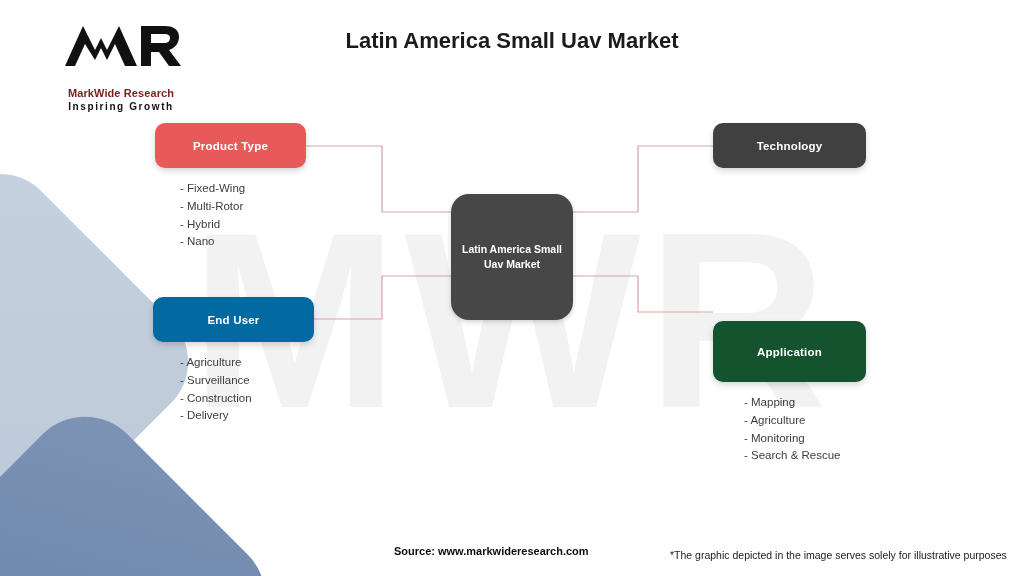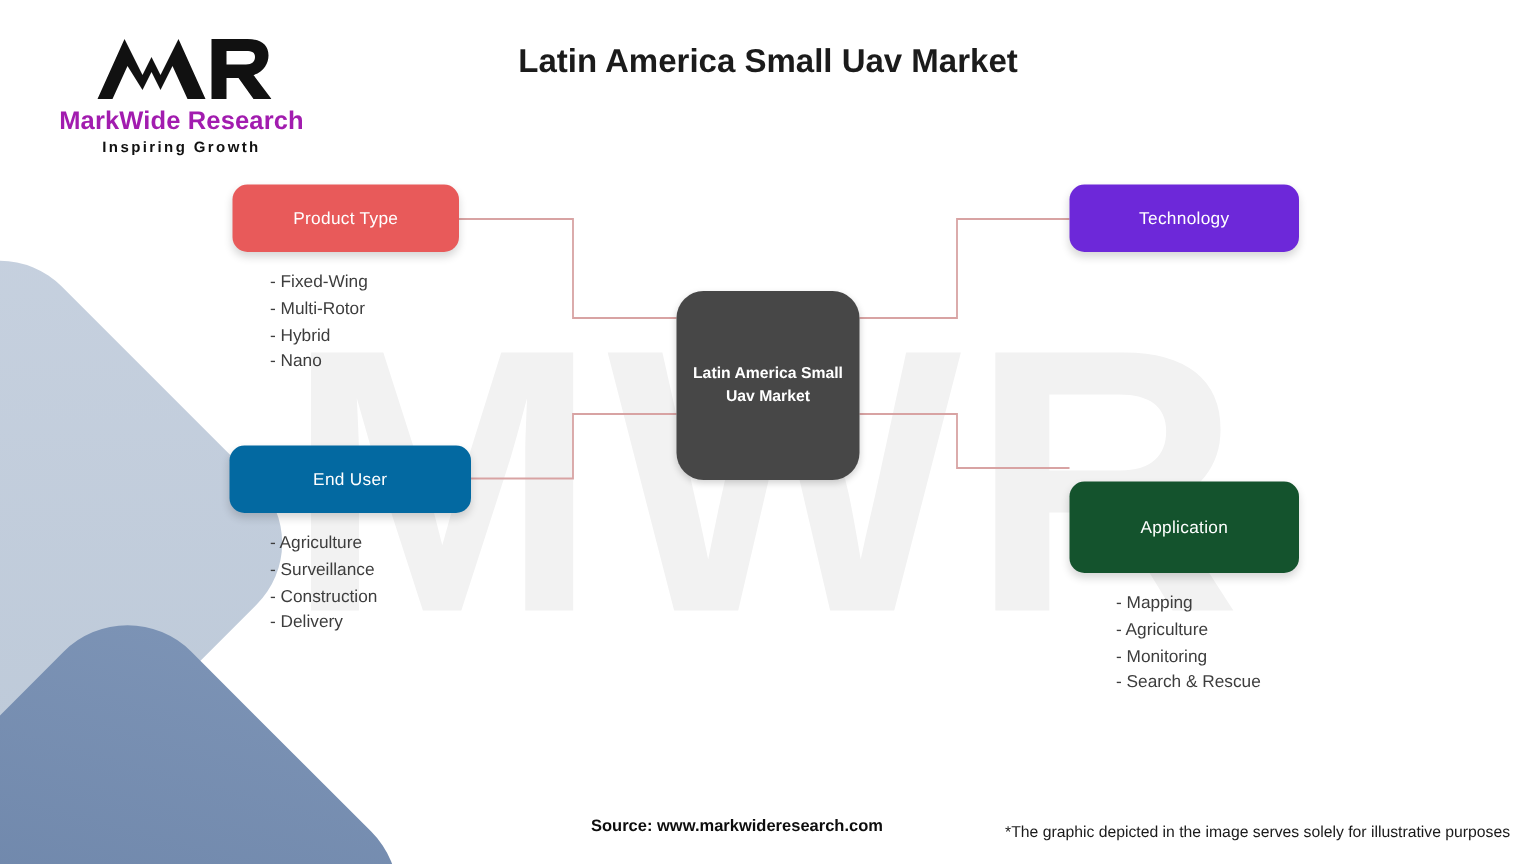--- a/index.html
+++ b/index.html
@@ -62,25 +62,25 @@
   
   .logo {
     position: absolute;
     left: 16px;
     top: 22px;
     width: 210px;
     text-align: center;
   }
   .logo svg { display: block; margin: 0 auto; }
   .logo-name {
-    font-size: 17px;
-    font-weight: bold;
-    color: #a21caf;
+    font-size: 11px;
+    font-weight: bold;
+    color: #7f1d1d;
     letter-spacing: 0.1px;
-    margin-top: 1px;
+    margin-top: 17px;
   }
   .logo-tag {
     font-size: 10px;
     font-weight: bold;
     color: #111111;
     letter-spacing: 1.6px;
     margin-top: 2px;
   }
 
   
@@ -131,42 +131,42 @@
   .branch-pill {
     border-radius: 10px;
     display: flex;
     align-items: center;
     justify-content: center;
     box-shadow: 0 3px 6px rgba(0,0,0,0.16);
   }
   .branch-pill span {
     color: #ffffff;
     font-size: 11.5px;
-    font-weight: normal;
+    font-weight: bold;
     letter-spacing: 0.2px;
   }
   .branch-list {
     list-style: none;
     margin: 0;
     padding: 0;
   }
   .branch-list li {
     font-size: 11.5px;
     color: #3d3d3d;
     line-height: 1.55;
     white-space: nowrap;
   }
 
   
   #branch-product-type { left: 155px; top: 123px; }
   #branch-product-type .branch-pill { width: 151px; height: 45px; background: #e85a5a; }
   #branch-product-type .branch-list { margin-top: 12px; margin-left: 25px; }
 
   #branch-technology { left: 713px; top: 123px; }
-  #branch-technology .branch-pill { width: 153px; height: 45px; background: #6d28d9; }
+  #branch-technology .branch-pill { width: 153px; height: 45px; background: #404040; }
   #branch-technology .branch-list { margin-top: 12px; margin-left: 31px; }
 
   #branch-end-user { left: 153px; top: 297px; }
   #branch-end-user .branch-pill { width: 161px; height: 45px; background: #0369a1; }
   #branch-end-user .branch-list { margin-top: 12px; margin-left: 27px; }
 
   #branch-application { left: 713px; top: 289px; }
   #branch-application .branch-pill { width: 153px; height: 61px; background: #14532d; margin-top: 32px; }
   #branch-application .branch-list { margin-top: 12px; margin-left: 31px; }
 

